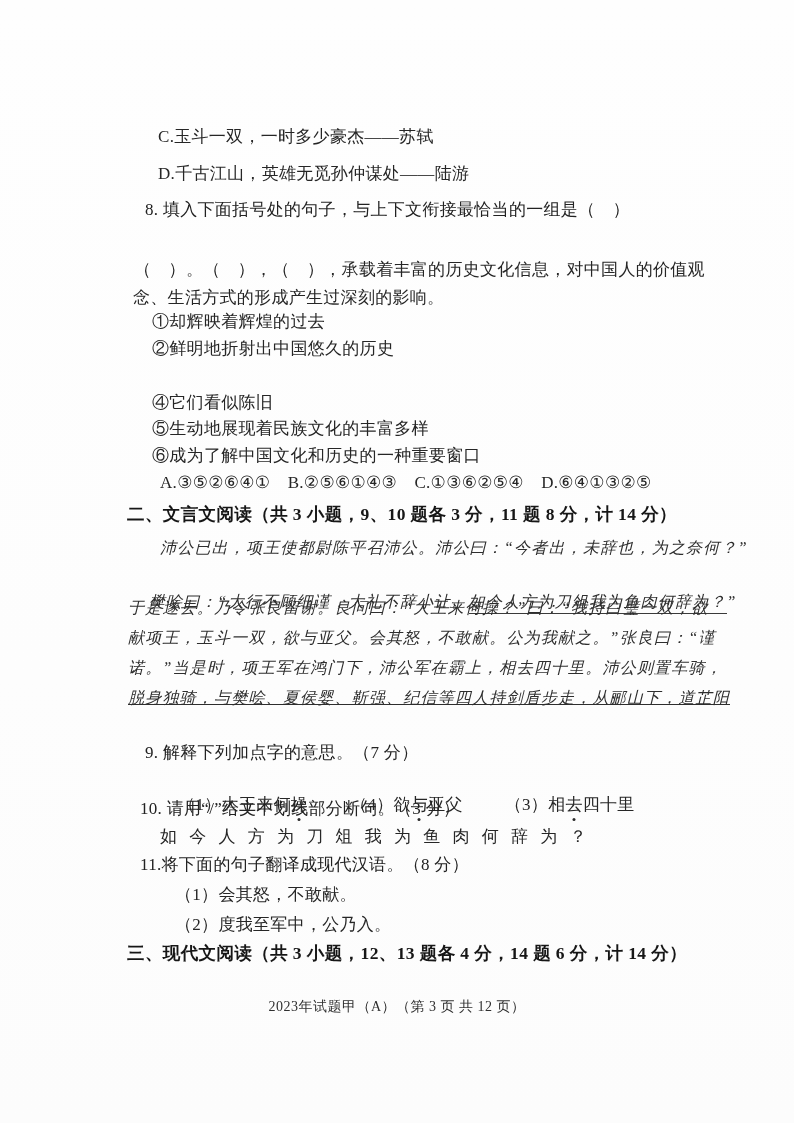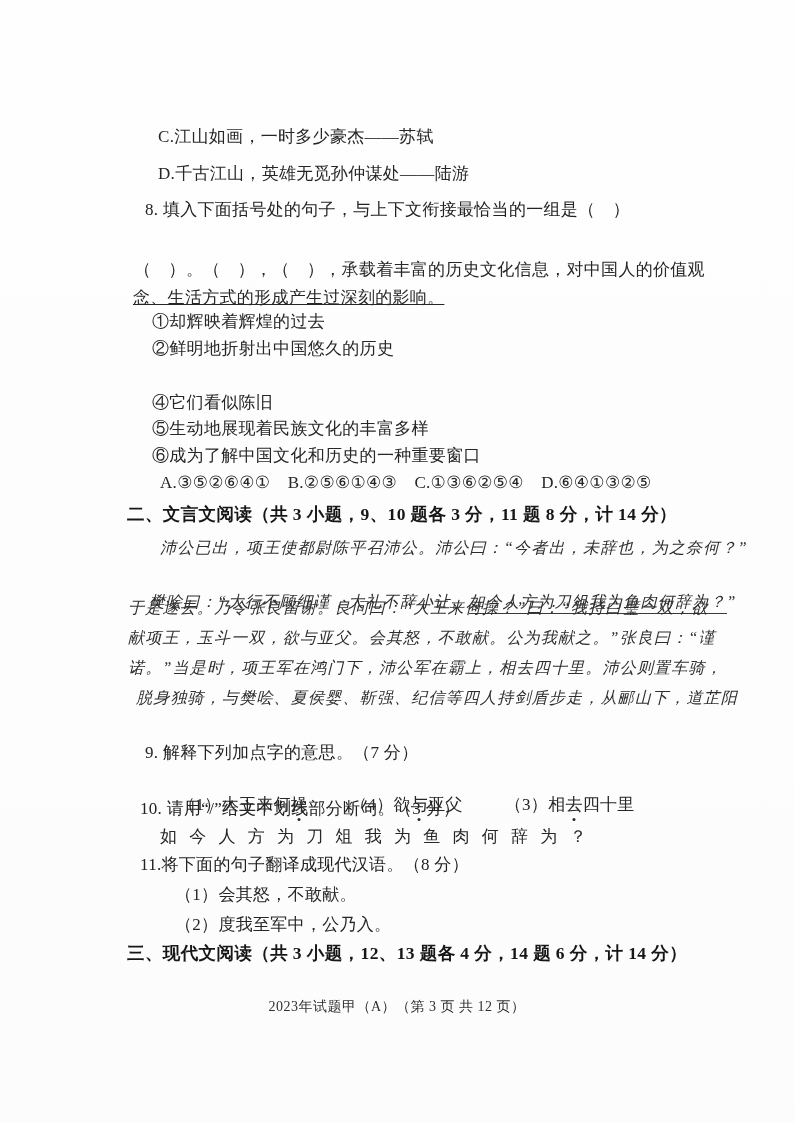--- a/index.html
+++ b/index.html
@@ -56,44 +56,44 @@
     font-size:14px;
     letter-spacing:0.5px;
     color:#2f2f2f;
   }
 </style>
 </head>
 <body>
 
 <div class="page">
 
-  <div class="ln" style="top:125px;left:158px;">C.江山如画，一时多少豪杰——苏轼</div>
+  <div class="ln" style="top:125px;left:158px;">C.玉斗一双，一时多少豪杰——苏轼</div>
   <div class="ln" style="top:162px;left:158px;">D.千古江山，英雄无觅孙仲谋处——陆游</div>
 
   <div class="ln stem" style="top:198px;left:145px;">8. 填入下面括号处的句子，与上下文衔接最恰当的一组是（　）</div>
   <div class="ln" style="top:258px;left:134px;">（　）。（　），（　），承载着丰富的历史文化信息，对中国人的价值观</div>
-  <div class="ln" style="top:286px;left:133px;text-decoration:underline;">念、生活方式的形成产生过深刻的影响。</div>
+  <div class="ln" style="top:286px;left:133px;">念、生活方式的形成产生过深刻的影响。</div>
 
   <div class="ln" style="top:310px;left:152px;">①却辉映着辉煌的过去</div>
   <div class="ln" style="top:337px;left:152px;">②鲜明地折射出中国悠久的历史</div>
   <div class="ln" style="top:391px;left:152px;text-align:right;">④它们看似陈旧</div>
   <div class="ln" style="top:417px;left:152px;">⑤生动地展现着民族文化的丰富多样</div>
   <div class="ln" style="top:444px;left:152px;">⑥成为了解中国文化和历史的一种重要窗口</div>
   <div class="ln" style="top:471px;left:160px;">A.③⑤②⑥④①　B.②⑤⑥①④③　C.①③⑥②⑤④　D.⑥④①③②⑤</div>
 
   <div class="ln heading" style="top:502px;left:127px;">二、文言文阅读（共 3 小题，9、10 题各 3 分，11 题 8 分，计 14 分）</div>
 
   <div class="ln passage" style="top:536px;left:160px;">沛公已出，项王使都尉陈平召沛公。沛公曰：“今者出，未辞也，为之奈何？”</div>
   <div class="ln passage" style="top:566px;left:128px;">
     <span>樊哙曰：“大行不顾细谨，大礼不辞小让。</span><span class="u">如今人方为刀俎我为鱼肉何辞为？</span><span>”</span>
   </div>
   <div class="ln passage" style="top:596px;left:128px;">于是遂去。乃令张良留谢。良问曰：“大王来何操？”曰：“我持白璧一双，欲</div>
   <div class="ln passage" style="top:626px;left:128px;">献项王，玉斗一双，欲与亚父。会其怒，不敢献。公为我献之。”张良曰：“谨</div>
   <div class="ln passage" style="top:656px;left:128px;">诺。”当是时，项王军在鸿门下，沛公军在霸上，相去四十里。沛公则置车骑，</div>
-  <div class="ln passage" style="top:686px;left:136px;">脱身独骑，与樊哙、夏侯婴、靳强、纪信等四人持剑盾步走，从郦山下，道芷阳</div>
+  <div class="ln passage" style="top:686px;left:128px;text-decoration:underline;">脱身独骑，与樊哙、夏侯婴、靳强、纪信等四人持剑盾步走，从郦山下，道芷阳</div>
 
   <div class="ln stem" style="top:741px;left:145px;">9. 解释下列加点字的意思。（7 分）</div>
   <div class="ln" style="top:769px;left:160px;">
     <span class="q9item"><span>（1）大王来何</span><span class="du">操</span><span></span></span><span class="q9item"><span>（4）欲</span><span class="du">与</span><span>亚父</span></span><span class="q9item"><span>（3）相</span><span class="du">去</span><span>四十里</span></span>
   </div>
 
   <div class="ln stem" style="top:797px;left:140px;">10. 请用“/”给文中划线部分断句。（3 分）</div>
   <div class="ln spaced" style="top:825px;left:160px;">如 今 人 方 为 刀 俎 我 为 鱼 肉 何 辞 为 ？</div>
 
   <div class="ln stem" style="top:853px;left:140px;">11.将下面的句子翻译成现代汉语。（8 分）</div>

